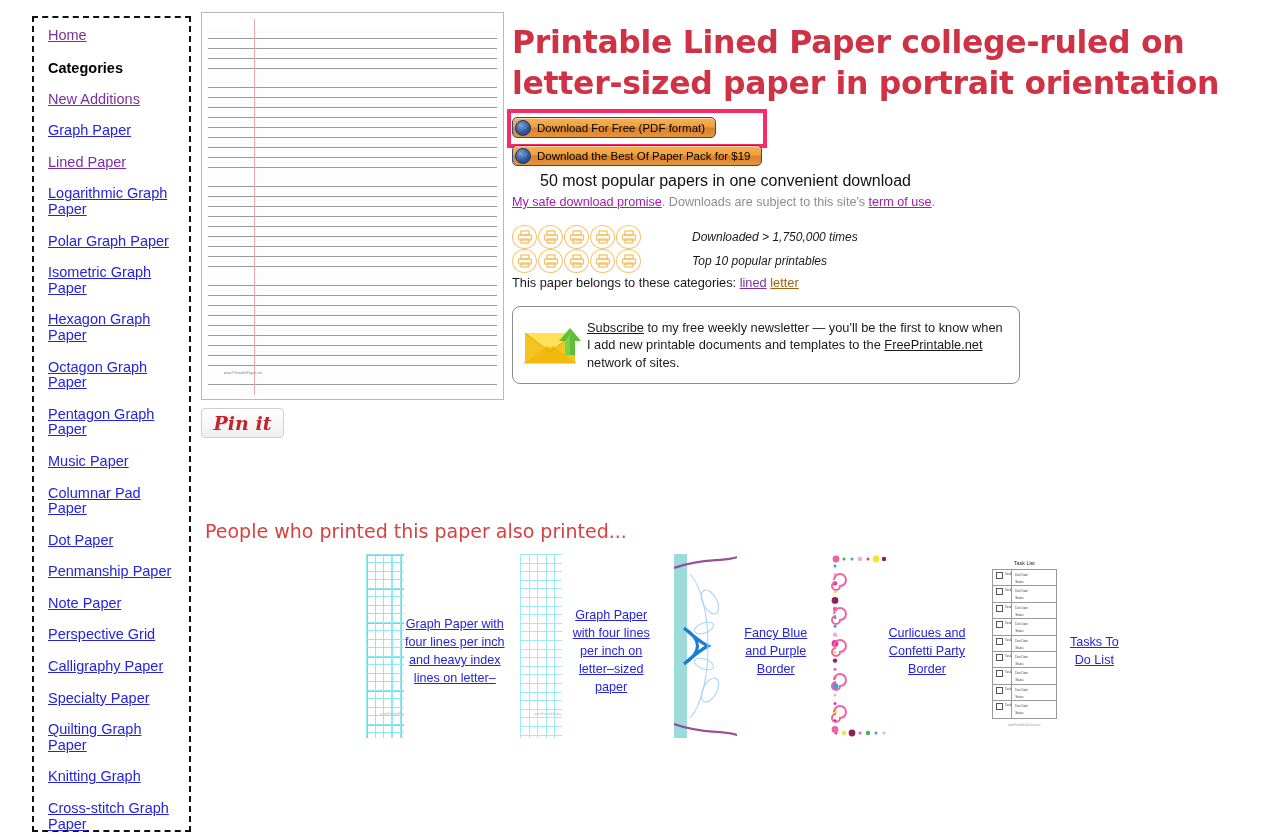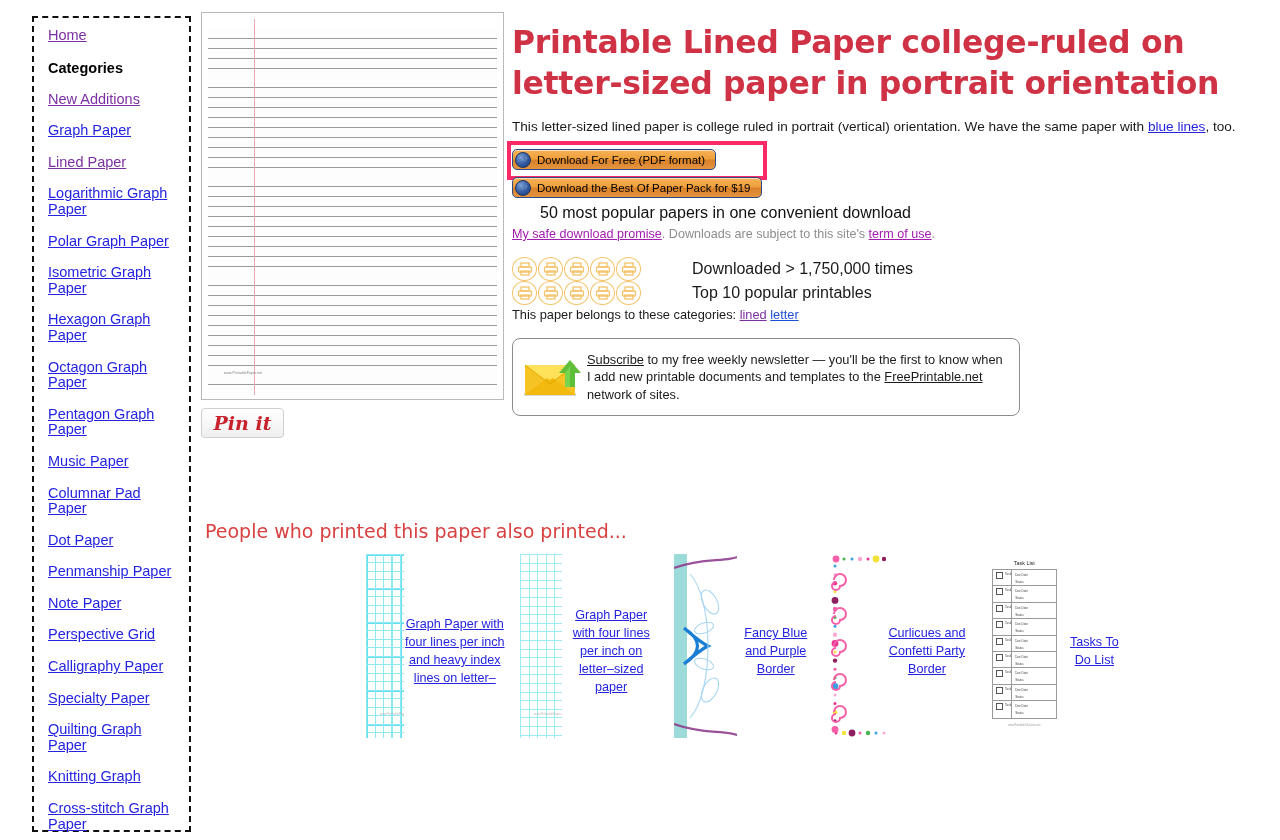--- a/index.html
+++ b/index.html
@@ -147,30 +147,30 @@
   .badge-row { display: flex; gap: 1px; }
   .badge {
     width: 25px; height: 24px;
     border: 1.6px solid #f5c268;
     border-radius: 50%;
     display: flex; align-items: center; justify-content: center;
   }
   .badge svg { display: block; }
   #stat-texts { position: absolute; left: 180px; top: 0; }
   .stat-line {
-    font-size: 16px; color: #1a1a1a; height: 24px;
-    display: flex; align-items: center;
+    font-size: 12px; color: #1a1a1a; height: 24px;
+    display: flex; align-items: center; font-style: italic;
   }
   #categories-line {
     margin-top: 2px;
     font-size: 12.8px; color: #1a1a1a;
   }
   #categories-line a { text-decoration: underline; }
   .cat-visited { color: #7b2fa0; }
-  .cat-new { color: #1d4ed8; }
+  .cat-new { color: #a16207; }
 
   
   #subscribe {
     margin-top: 16px;
     width: 508px; height: 78px;
     border: 1px solid #8c8c8c;
     border-radius: 8px;
     display: flex; align-items: center;
     padding: 0 12px 0 8px;
   }
@@ -268,23 +268,20 @@
       <div id="paper-credit">www.PrintablePaper.net</div>
     </div>
     <div id="pin-it">
       <span>Pin it</span>
     </div>
   </div>
 
   <div id="main">
     <h1 id="title">Printable Lined Paper college-ruled on letter-sized paper in portrait orientation</h1>
 
-    <p id="desc">
-      <span>This letter-sized lined paper is college ruled in portrait (vertical) orientation. We have the same paper with </span><a href="#">blue lines</a><span>, too.</span>
-    </p>
 
     <div id="dl-zone">
       <div id="dl-highlight"></div>
       <div style="position:relative;">
         <div class="dl-btn" id="btn-free">
           <span class="dl-icon">☜</span>
           <span>Download For Free (PDF format)</span>
         </div>
         <br>
         <div class="dl-btn" id="btn-pack">

